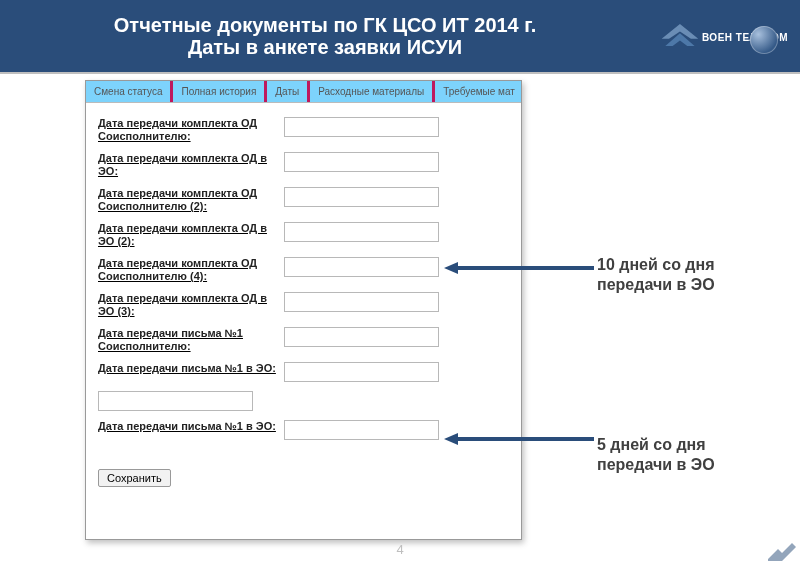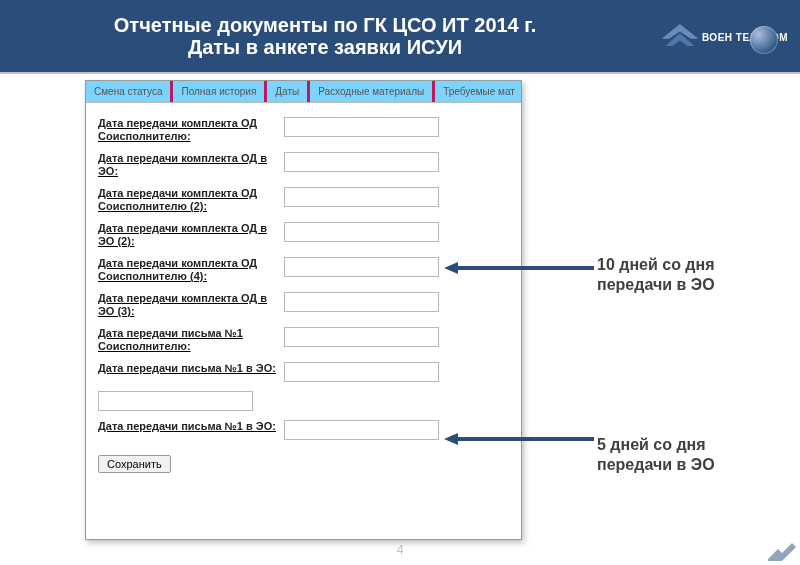--- a/index.html
+++ b/index.html
@@ -109,21 +109,21 @@
     padding-right: 6px;
   }
   .inp {
     width: 155px;
     height: 20px;
     border: 1px solid #b8b8b8;
     background: #fff;
     box-sizing: border-box;
   }
   .save-btn {
-    margin-top: 6px;
+    margin-top: 20px;
     padding: 2px 8px;
     font-size: 11px;
     border: 1px solid #999;
     background: #f2f2f2;
     border-radius: 2px;
     display: inline-block;
     cursor: pointer;
   }
 
   .annot {

